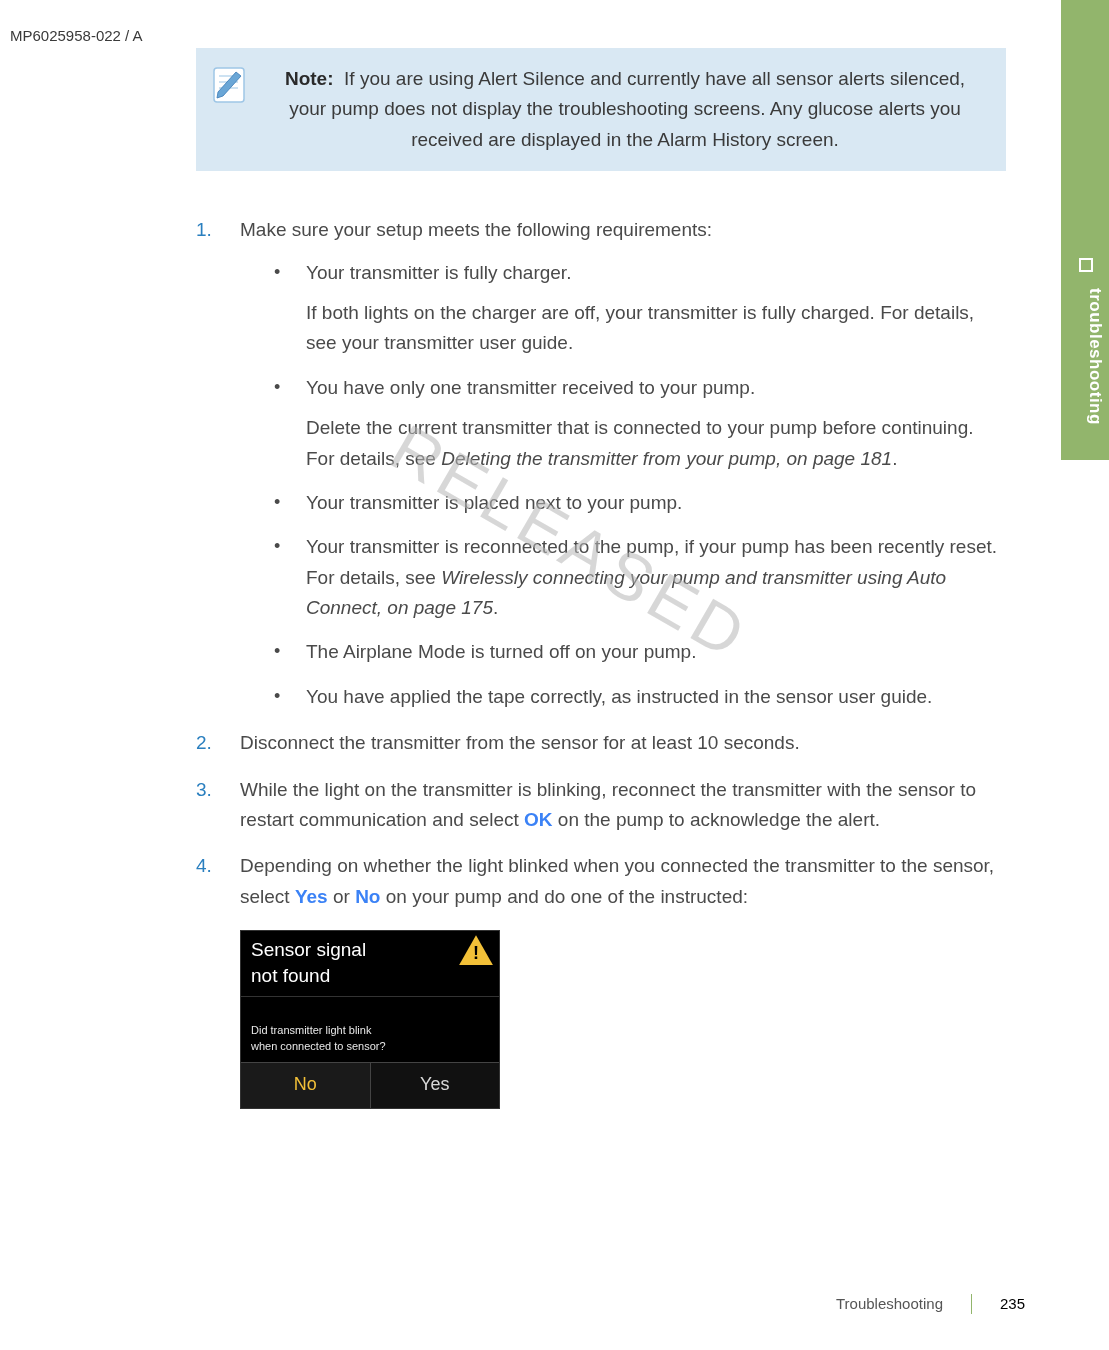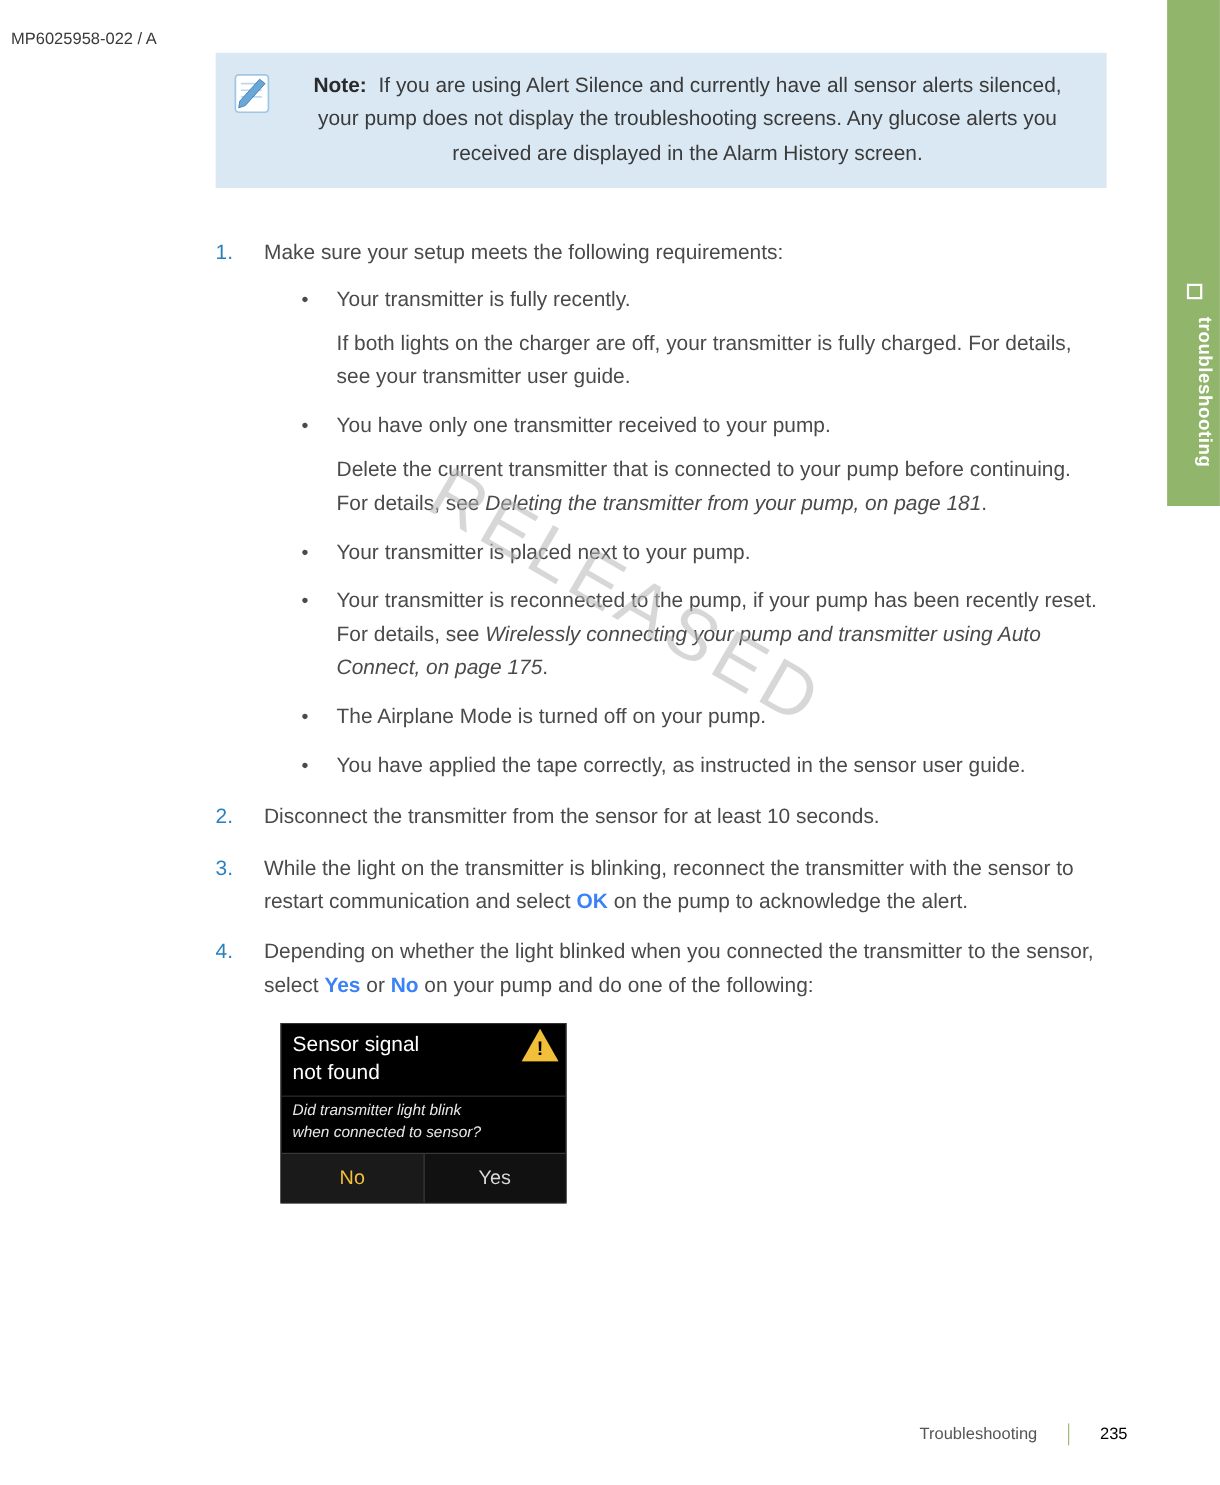--- a/index.html
+++ b/index.html
@@ -129,21 +129,21 @@
     color: #b8b8b8;
     opacity: 0.55;
     transform: rotate(30deg);
     letter-spacing: 6px;
     font-weight: 400;
     pointer-events: none;
     z-index: 5;
   }
   .pump-screen {
     margin-top: 18px;
-    margin-left: 59px;
+    margin-left: 44px;
     width: 260px;
     background: #000;
     border: 1px solid #333;
     font-family: Arial, sans-serif;
   }
   .pump-header {
     position: relative;
     padding: 6px 10px 8px 10px;
     color: #fff;
     font-size: 19px;
@@ -162,25 +162,24 @@
   .pump-warn::after {
     content: "!";
     position: absolute;
     left: 0; right: 0; top: 6px;
     text-align: center;
     color: #000;
     font-weight: 700;
     font-size: 18px;
   }
   .pump-body {
-    padding: 3px 10px 8px 10px;
+    padding: 26px 10px 8px 10px;
     color: #e8e8e8;
-    font-size: 14px;
+    font-size: 11px;
     line-height: 1.4;
-    font-style: italic;
   }
   .pump-buttons {
     display: flex;
     border-top: 1px solid #444;
   }
   .pump-btn {
     flex: 1;
     text-align: center;
     padding: 7px 0 9px 0;
     font-size: 18px;
@@ -232,21 +231,21 @@
     <div class="note-text">
       <span class="note-label">Note:</span>&nbsp;&nbsp;<span>If you are using Alert Silence and currently have all sensor alerts silenced, your pump does not display the troubleshooting screens. Any glucose alerts you received are displayed in the Alarm History screen.</span>
     </div>
   </div>
 
   <ol class="main-list">
     <li>
       <span>Make sure your setup meets the following requirements:</span>
       <ul class="sub-list">
         <li>
-          <span>Your transmitter is fully recently.</span>
+          <span>Your transmitter is fully charger.</span>
           <div class="sub-para">If both lights on the charger are off, your transmitter is fully charged. For details, see your transmitter user guide.</div>
         </li>
         <li>
           <span>You have only one transmitter received to your pump.</span>
           <div class="sub-para">
             <span>Delete the current transmitter that is connected to your pump before continuing. For details, see </span><span class="italic">Deleting the transmitter from your pump, on page 181</span><span>.</span>
           </div>
         </li>
         <li><span>Your transmitter is placed next to your pump.</span></li>
         <li>
@@ -254,21 +253,21 @@
         </li>
         <li><span>The Airplane Mode is turned off on your pump.</span></li>
         <li><span>You have applied the tape correctly, as instructed in the sensor user guide.</span></li>
       </ul>
     </li>
     <li><span>Disconnect the transmitter from the sensor for at least 10 seconds.</span></li>
     <li>
       <span>While the light on the transmitter is blinking, reconnect the transmitter with the sensor to restart communication and select </span><span class="bold">OK</span><span> on the pump to acknowledge the alert.</span>
     </li>
     <li>
-      <span>Depending on whether the light blinked when you connected the transmitter to the sensor, select </span><span class="bold">Yes</span><span> or </span><span class="bold">No</span><span> on your pump and do one of the following:</span>
+      <span>Depending on whether the light blinked when you connected the transmitter to the sensor, select </span><span class="bold">Yes</span><span> or </span><span class="bold">No</span><span> on your pump and do one of the instructed:</span>
     </li>
   </ol>
 
   <div class="pump-screen">
     <div class="pump-header">
       <div>Sensor signal</div>
       <div>not found</div>
       <div class="pump-warn"></div>
     </div>
     <div class="pump-body">

